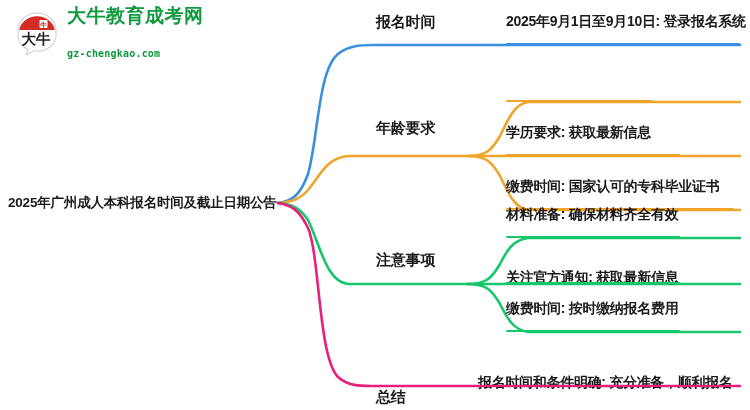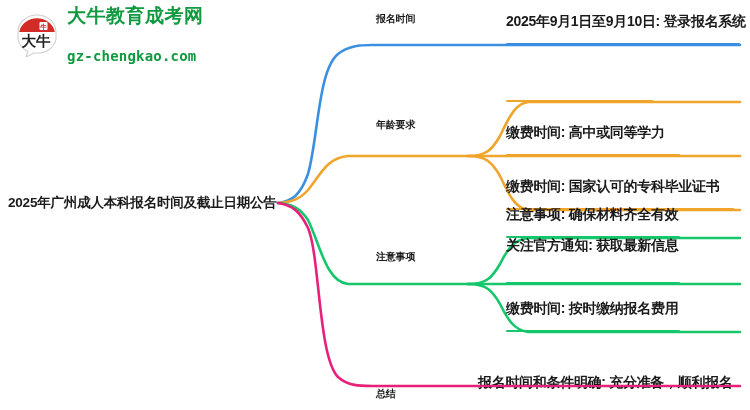--- a/index.html
+++ b/index.html
@@ -19,38 +19,38 @@
     display:flex;align-items:center;gap:7px;
   }
   .logo-mark{position:relative;width:46px;height:44px;flex:0 0 auto;}
   .logo-text{display:flex;flex-direction:column;justify-content:center;line-height:1;gap:21px;}
   .logo-title{
     font-size:19px;font-weight:bold;color:#0f9a3f;letter-spacing:.5px;
     font-family:"DejaVu Sans","Liberation Sans",sans-serif;
     white-space:nowrap;
   }
   .logo-sub{
-    font-size:14px;font-weight:bold;color:#0f9a3f;letter-spacing:.2px;
+    font-size:10px;font-weight:bold;color:#0f9a3f;letter-spacing:.2px;
     margin-top:3px;white-space:nowrap;
     font-family:"DejaVu Sans Mono","Liberation Mono",monospace;
   }
 
   
   .node{
     position:absolute;
     color:#1a1a1a;
     white-space:nowrap;
     line-height:1;
   }
   .root-label{
     font-size:13.5px;font-weight:bold;
     letter-spacing:-0.2px;
   }
   .branch-label{
-    font-size:10px;font-weight:bold;
+    font-size:15px;font-weight:bold;
     letter-spacing:-0.2px;
   }
   .leaf-label{
     font-size:14px;font-weight:bold;
     letter-spacing:-0.3px;
   }
   .uline{
     position:absolute;
     height:2px;border-radius:1px;
   }
@@ -128,35 +128,35 @@
   </div>
 
   <div class="node leaf-label" style="left:506px;top:14px;">
     <span>2025年9月1日至9月10日: 登录报名系统</span>
   </div>
   <div class="uline" style="left:506px;top:43px;width:234px;background:#3b8fe0;"></div>
 
   <div class="uline" style="left:506px;top:100px;width:147px;background:#f0a42a;"></div>
 
   <div class="node leaf-label" style="left:506px;top:125px;">
-    <span>缴费时间: 高中或同等学力</span>
+    <span>学历要求: 获取最新信息</span>
   </div>
   <div class="uline" style="left:506px;top:154px;width:174px;background:#f0a42a;"></div>
 
   <div class="node leaf-label" style="left:506px;top:179px;">
     <span>缴费时间: 国家认可的专科毕业证书</span>
   </div>
   <div class="uline" style="left:506px;top:208px;width:228px;background:#f0a42a;"></div>
 
   <div class="node leaf-label" style="left:506px;top:207px;">
-    <span>注意事项: 确保材料齐全有效</span>
+    <span>材料准备: 确保材料齐全有效</span>
   </div>
   <div class="uline" style="left:506px;top:236px;width:174px;background:#15c76a;"></div>
 
-  <div class="node leaf-label" style="left:506px;top:238px;">
+  <div class="node leaf-label" style="left:506px;top:270px;">
     <span>关注官方通知: 获取最新信息</span>
   </div>
   <div class="uline" style="left:506px;top:282px;width:174px;background:#15c76a;"></div>
 
   <div class="node leaf-label" style="left:506px;top:301px;">
     <span>缴费时间: 按时缴纳报名费用</span>
   </div>
   <div class="uline" style="left:506px;top:330px;width:174px;background:#15c76a;"></div>
 
   <div class="node leaf-label" style="left:478px;top:375px;">

